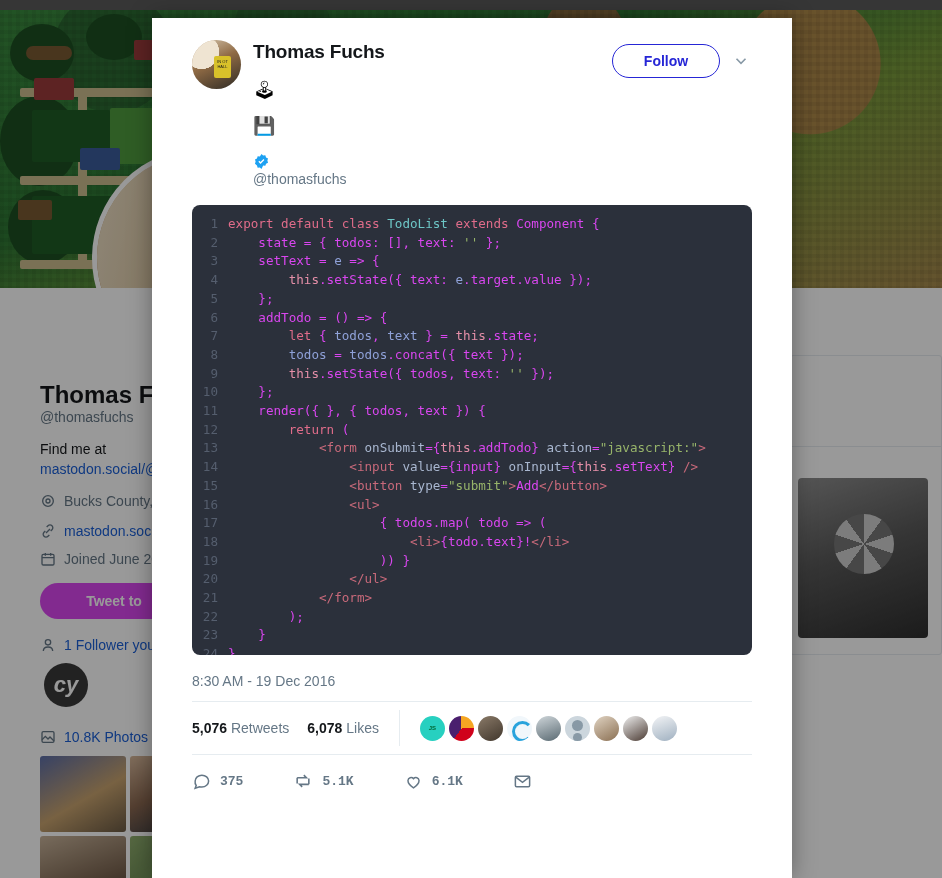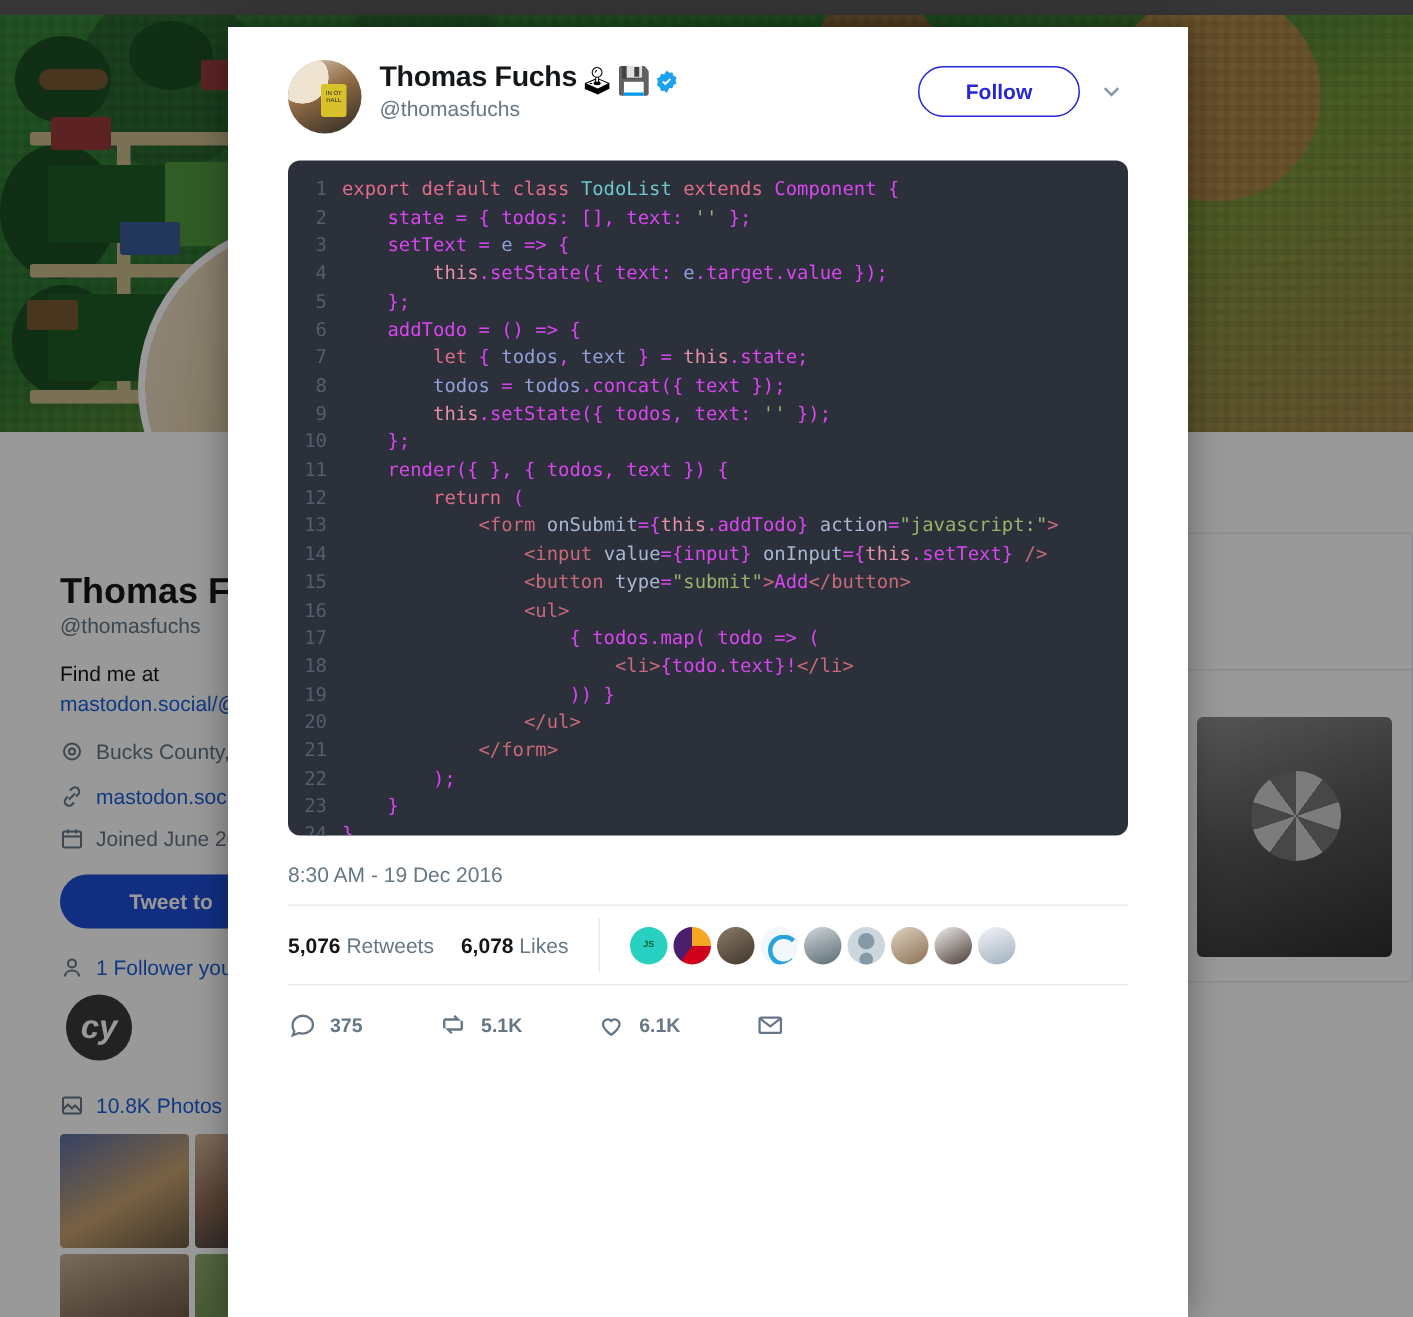--- a/index.html
+++ b/index.html
@@ -92,21 +92,21 @@
   }
   .meta-row {
     position:absolute; left:40px; font-size:14px; color:#657786;
     display:flex; align-items:center; gap:8px; white-space:nowrap;
   }
   .meta-row.link-color span.txt { color:#1b60d8; }
   .meta-icon { width:16px; height:16px; flex:0 0 16px; color:#657786; }
 
   .tweet-to-btn {
     position:absolute; left:40px; top:583px; width:148px; height:36px;
-    background:#1d4ed8; border-radius:20px; color:#fff;
+    background:#d946ef; border-radius:20px; color:#fff;
     font-size:14px; font-weight:bold; display:flex; align-items:center;
     justify-content:center;
   }
   .follower-row {
     position:absolute; left:40px; top:637px; font-size:14px; color:#1b60d8;
     display:flex; align-items:center; gap:8px; white-space:nowrap;
   }
   .cy-badge {
     position:absolute; left:44px; top:663px; width:44px; height:44px;
     border-radius:50%; background:#3a3a3a; color:#fff;
@@ -198,21 +198,21 @@
   .tw-avatar .ph-badge {
     position:absolute; left:22px; top:16px; width:17px; height:22px;
     background:#d8c12a; border-radius:2px;
   }
   .tw-avatar .ph-badge::after {
     content:"IN OT HALL"; position:absolute; left:1px; top:3px;
     font-size:4px; color:#1a1a1a; line-height:5px; width:15px; text-align:center;
     font-family:"Liberation Sans", sans-serif;
   }
   .tw-names { flex:1 1 auto; min-width:0; padding-top:1px; }
-  .tw-name-line { display:flex; align-items:flex-end; gap:2px; }
+  .tw-name-line { display:flex; align-items:flex-start; gap:18px;flex-direction:column; }
   .tw-name {
     font-size:19px; font-weight:bold; color:#14171a; letter-spacing:-.2px;
   }
   .tw-emoji { font-size:18px; line-height:1; }
   .verified {
     width:17px; height:17px; flex:0 0 17px;
   }
   .tw-handle { font-size:14px; color:#657786; margin-top:1px; }
 
   .follow-wrap { display:flex; align-items:center; gap:10px; padding-top:4px; }
@@ -291,21 +291,21 @@
     border-radius:50%; background:#8899a6; box-shadow:0 12px 0 -1px #8899a6; }
   .a7 { background: linear-gradient(150deg,#e0d3c2,#8a6f52); }
   .a8 { background: linear-gradient(150deg,#efefef,#4a3a32); }
   .a9 { background: linear-gradient(160deg,#f3f4f6,#9fb0c0); }
 
   .actions {
     display:flex; align-items:center; gap:0; padding:16px 0 0 0;
   }
   .action {
     display:flex; align-items:center; gap:9px; color:#657786;
-    font-size:13px; font-weight:bold; cursor:pointer; margin-right:50px;
+    font-size:13px; font-weight:bold; cursor:pointer; margin-right:50px;font-family:Liberation Mono, monospace;
   }
   .action svg { display:block; }
   .action:last-child { margin-right:0; }
 </style>
 </head>
 <body>
 
 <div id="bg-layer">
 
   <div class="banner">

